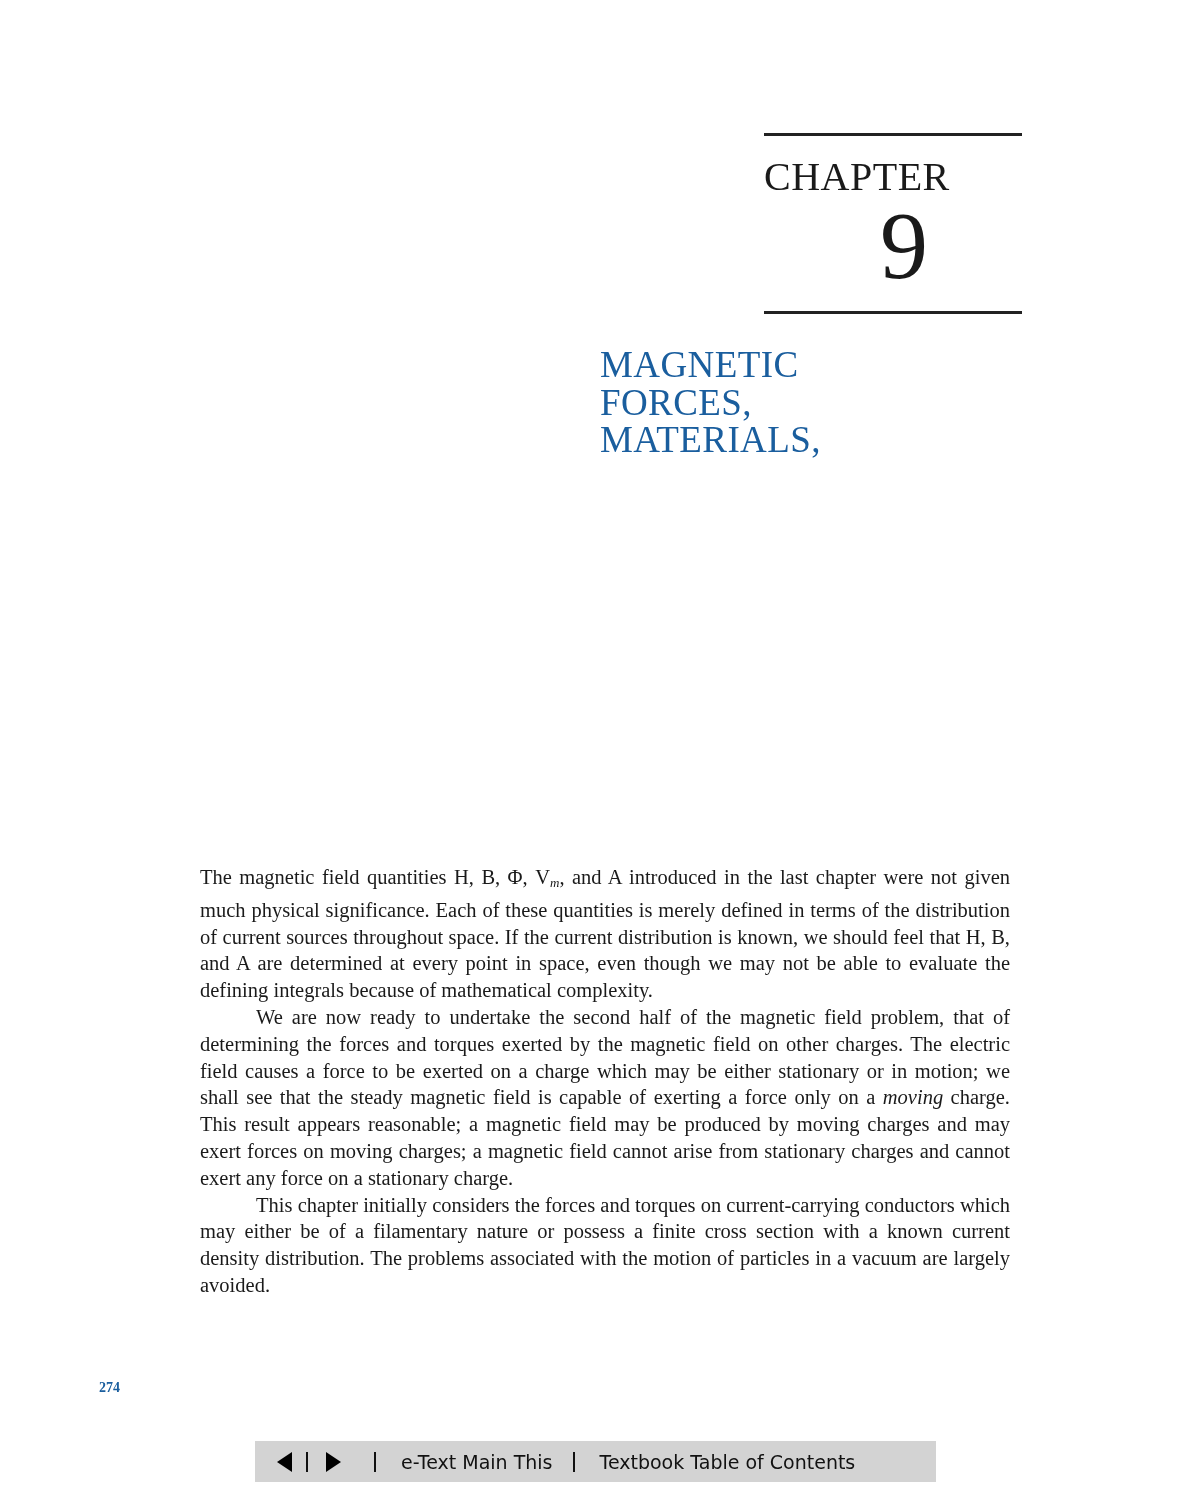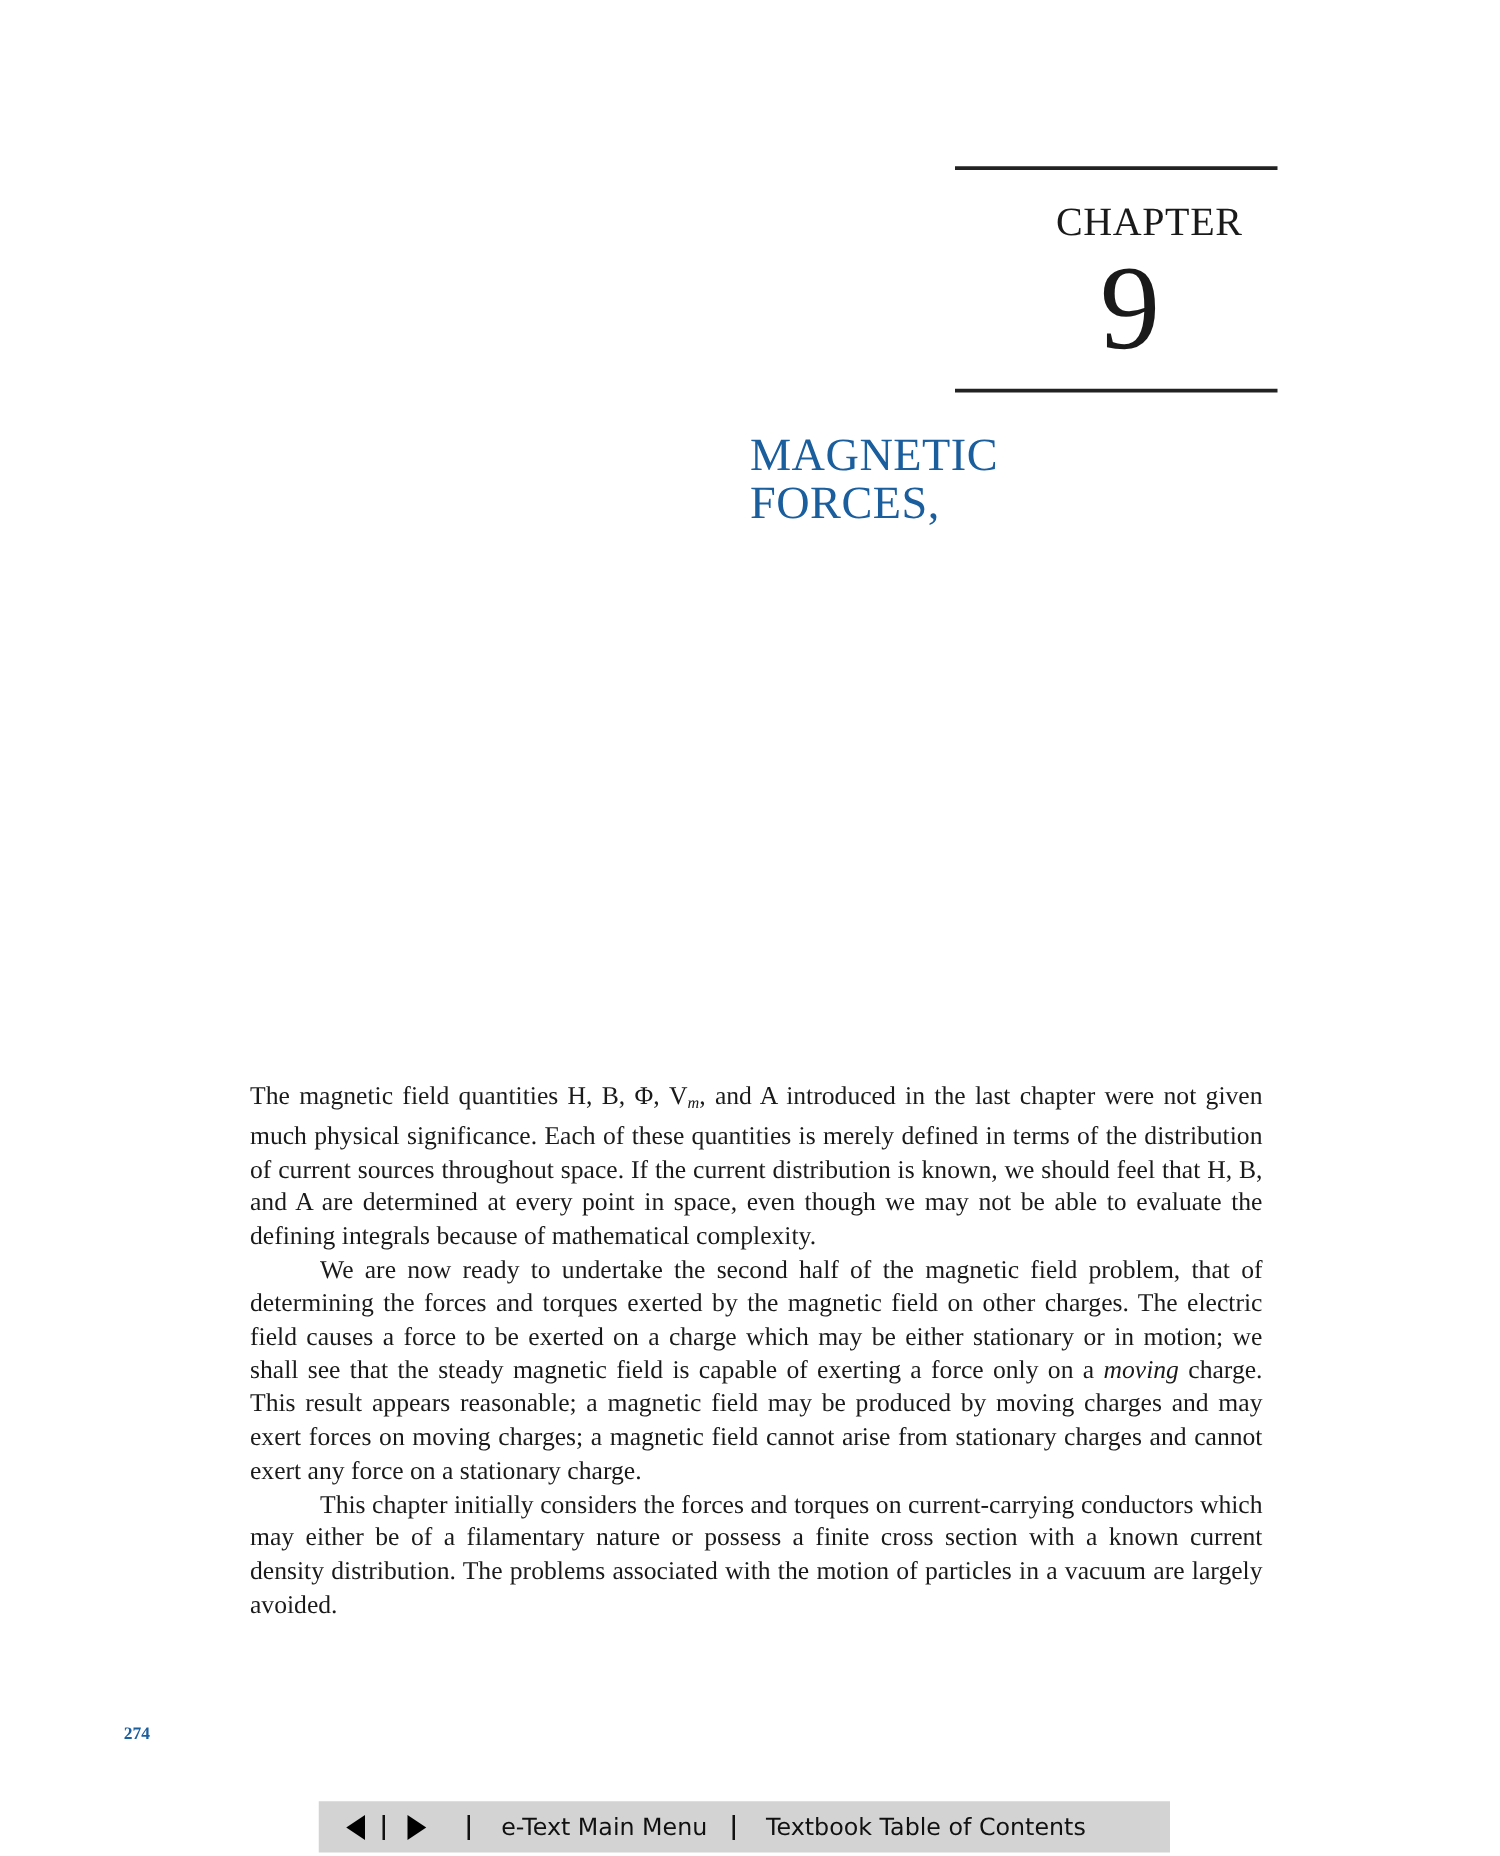--- a/index.html
+++ b/index.html
@@ -25,22 +25,21 @@
     background: #222222;
   }
   .rule.top { top: 133px; }
   .rule.bottom { top: 311px; }
 
   .chapter-label {
     position: absolute;
     left: 764px;
     width: 230px;
     top: 152px;
-    text-align: right;
-    font-size: 32px;
+    font-size: 40px;
     letter-spacing: 0.5px;
     line-height: 50px;
     color: #1a1a1a;
   }
   .chapter-number {
     position: absolute;
     left: 764px;
     width: 230px;
     top: 198px;
     text-align: center;
@@ -139,20 +138,21 @@
 <div class="page">
 
   <div class="rule top"></div>
   <div class="chapter-label">CHAPTER</div>
   <div class="chapter-number">9</div>
   <div class="rule bottom"></div>
 
   <div class="chapter-title">
     <span>MAGNETIC</span>
     <span>FORCES,</span>
+    <span>MATERIALS,</span>
   </div>
 
   <div class="body-text">
     <p><span>The magnetic field quantities H, B, Φ, V</span><span class="sub">m</span><span>, and A introduced in the last chapter were not given much physical significance. Each of these quantities is merely defined in terms of the distribution of current sources throughout space. If the current distribution is known, we should feel that H, B, and A are determined at every point in space, even though we may not be able to evaluate the defining integrals because of mathematical complexity.</span></p>
     <p class="indent"><span>We are now ready to undertake the second half of the magnetic field problem, that of determining the forces and torques exerted by the magnetic field on other charges. The electric field causes a force to be exerted on a charge which may be either stationary or in motion; we shall see that the steady magnetic field is capable of exerting a force only on a </span><em>moving</em><span> charge. This result appears reasonable; a magnetic field may be produced by moving charges and may exert forces on moving charges; a magnetic field cannot arise from stationary charges and cannot exert any force on a stationary charge.</span></p>
     <p class="indent">This chapter initially considers the forces and torques on current-carrying conductors which may either be of a filamentary nature or possess a finite cross section with a known current density distribution. The problems associated with the motion of particles in a vacuum are largely avoided.</p>
   </div>
 
   <div class="page-number">274</div>
 
@@ -163,20 +163,20 @@
     </span>
     <span style="width:14px;display:inline-block"></span>
     <span class="sep"></span>
     <span style="width:18px;display:inline-block"></span>
     <span class="nav-btn">
       <span class="tri-right"></span>
     </span>
     <span style="width:33px;display:inline-block"></span>
     <span class="sep"></span>
     <span style="width:25px;display:inline-block"></span>
-    <span class="nav-link">e-Text Main Menu</span>
+    <span class="nav-link">e-Text Main This</span>
     <span style="width:20px;display:inline-block"></span>
     <span class="sep"></span>
     <span style="width:25px;display:inline-block"></span>
     <span class="nav-link">Textbook Table of Contents</span>
   </div>
 
 </div>
 
 </body></html>

